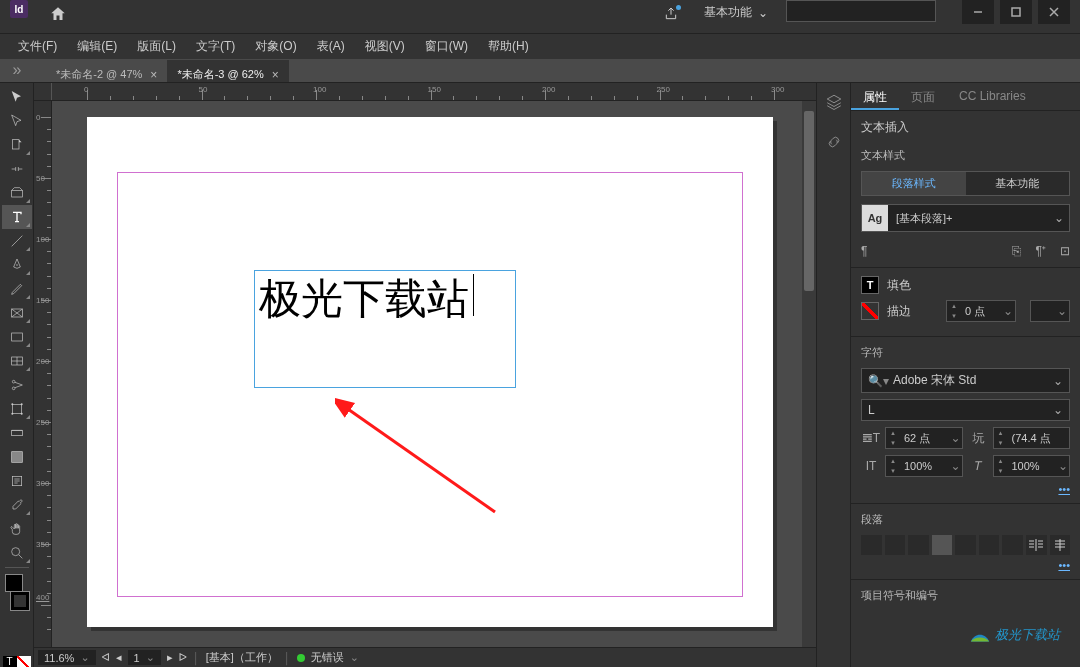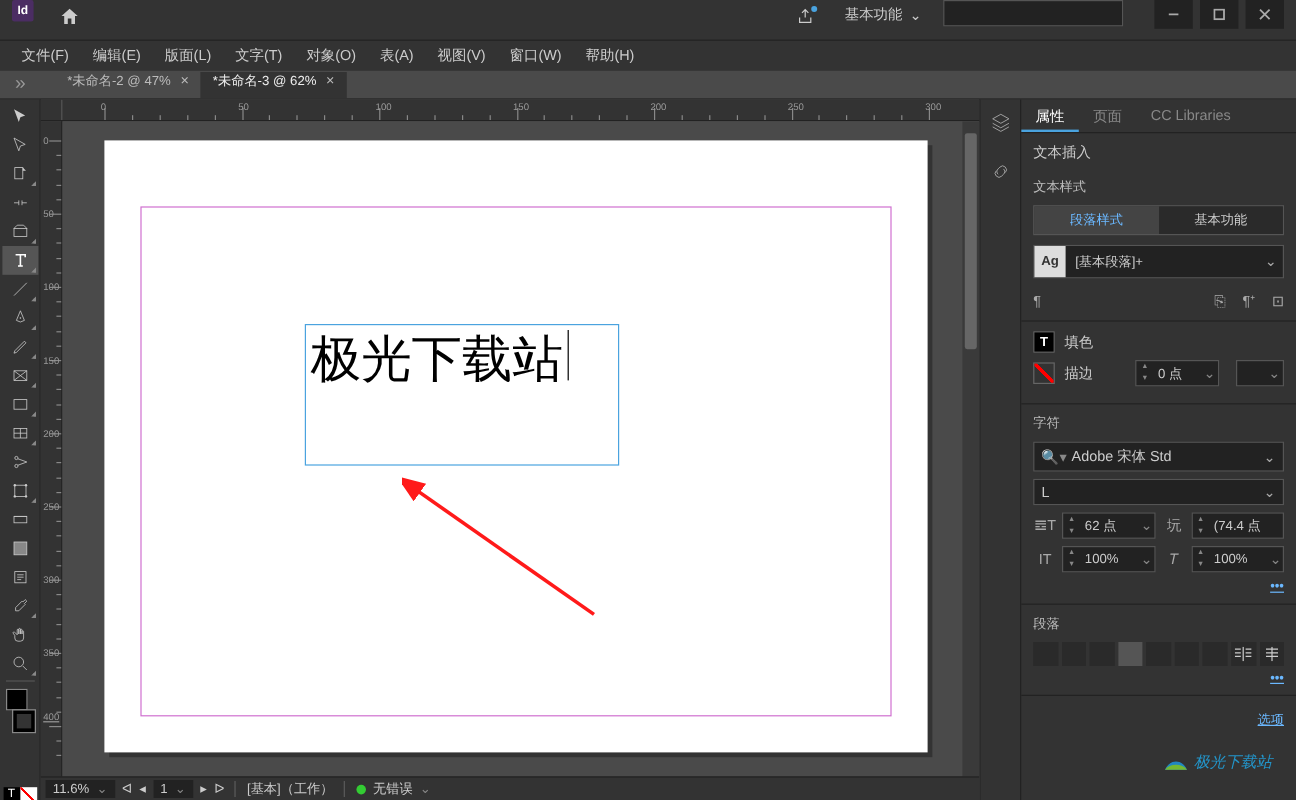--- a/index.html
+++ b/index.html
@@ -20,21 +20,21 @@
 .win-btn { width: 32px; height: 24px; display: flex; align-items: center; justify-content: center; background: #222; margin-left: 6px; }
 .win-btn svg { width: 10px; height: 10px; stroke: #aaa; stroke-width: 1.5; fill: none; }
 
 
 .menubar { height: 26px; background: #333; display: flex; align-items: center; padding: 0 8px; gap: 0; border-top: 1px solid #222; }
 .menubar-item { color: #ccc; font-size: 12px; padding: 4px 10px; }
 
 
 .tabbar-row { height: 24px; background: #4a4a4a; display: flex; align-items: flex-end; border-bottom: 1px solid #222; }
 .toolbar-toggle { width: 34px; height: 24px; display: flex; align-items: center; justify-content: center; color: #999; }
-.doc-tab { height: 22px; padding: 0 10px; display: flex; align-items: flex-start; gap: 8px; font-size: 11px; color: #bbb; }
+.doc-tab { height: 22px; padding: 0 10px; display: flex; align-items: flex-end; gap: 8px; font-size: 11px; color: #bbb; }
 .doc-tab.active { background: #333; color: #eee; }
 .tab-close { font-size: 12px; color: #bbb; }
 
 
 .main-row { display: flex; height: 584px; }
 
 
 .tool-col { width: 34px; background: #333; display: flex; flex-direction: column; align-items: center; padding-top: 2px; gap: 0; border-right: 1px solid #222; }
 .tool-btn { width: 30px; height: 24px; display: flex; align-items: center; justify-content: center; color: #ccc; position: relative; }
 .tool-btn.active { background: #555; }
@@ -606,23 +606,21 @@
             <svg viewBox="0 0 14 12">
               <path d="M7 0v12M2 2h5M2 5h5M2 8h5M7 2h5M7 5h5M7 8h5" stroke="#ccc" stroke-width="1"></path>
             </svg>
           </div>
       </div>
       <div class="link-row">
           <span>•••</span>
         </div>
     </div>
     <div class="panel-section" style="border-bottom:none">
-      <div class="link-row">
-          <span>选项</span>
-        </div>
+      <div class="section-title">项目符号和编号</div>
     </div>
   </div>
 </div>
 
 <div class="statusbar">
   <div class="status-field">
       <span>11.6%</span> 
       <span style="color:#888">⌄</span>
     </div>
   <span>ᐊ</span>

